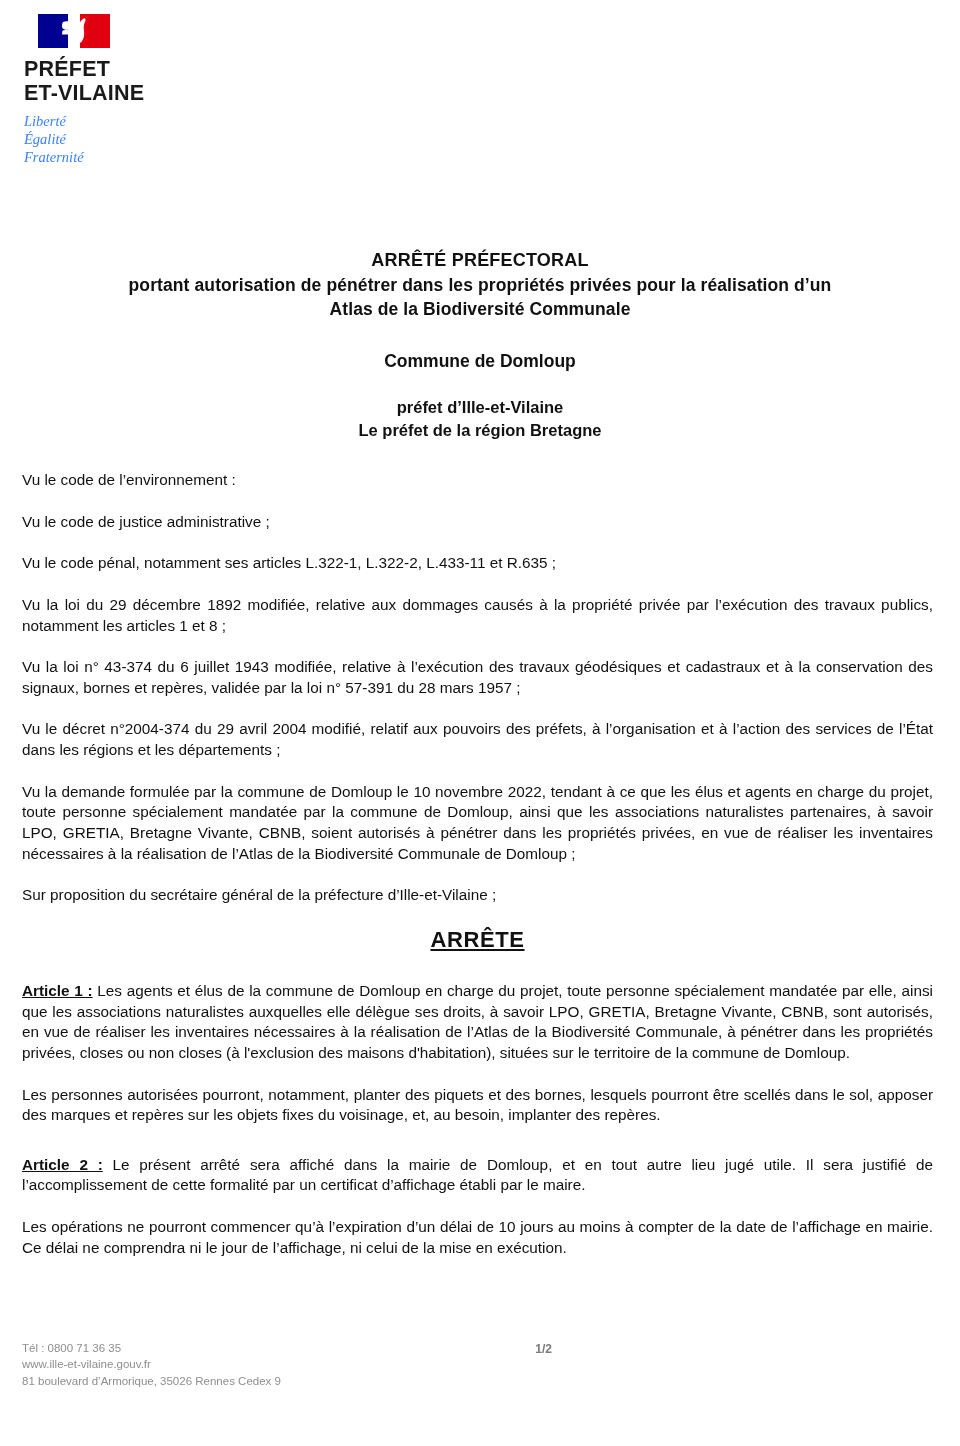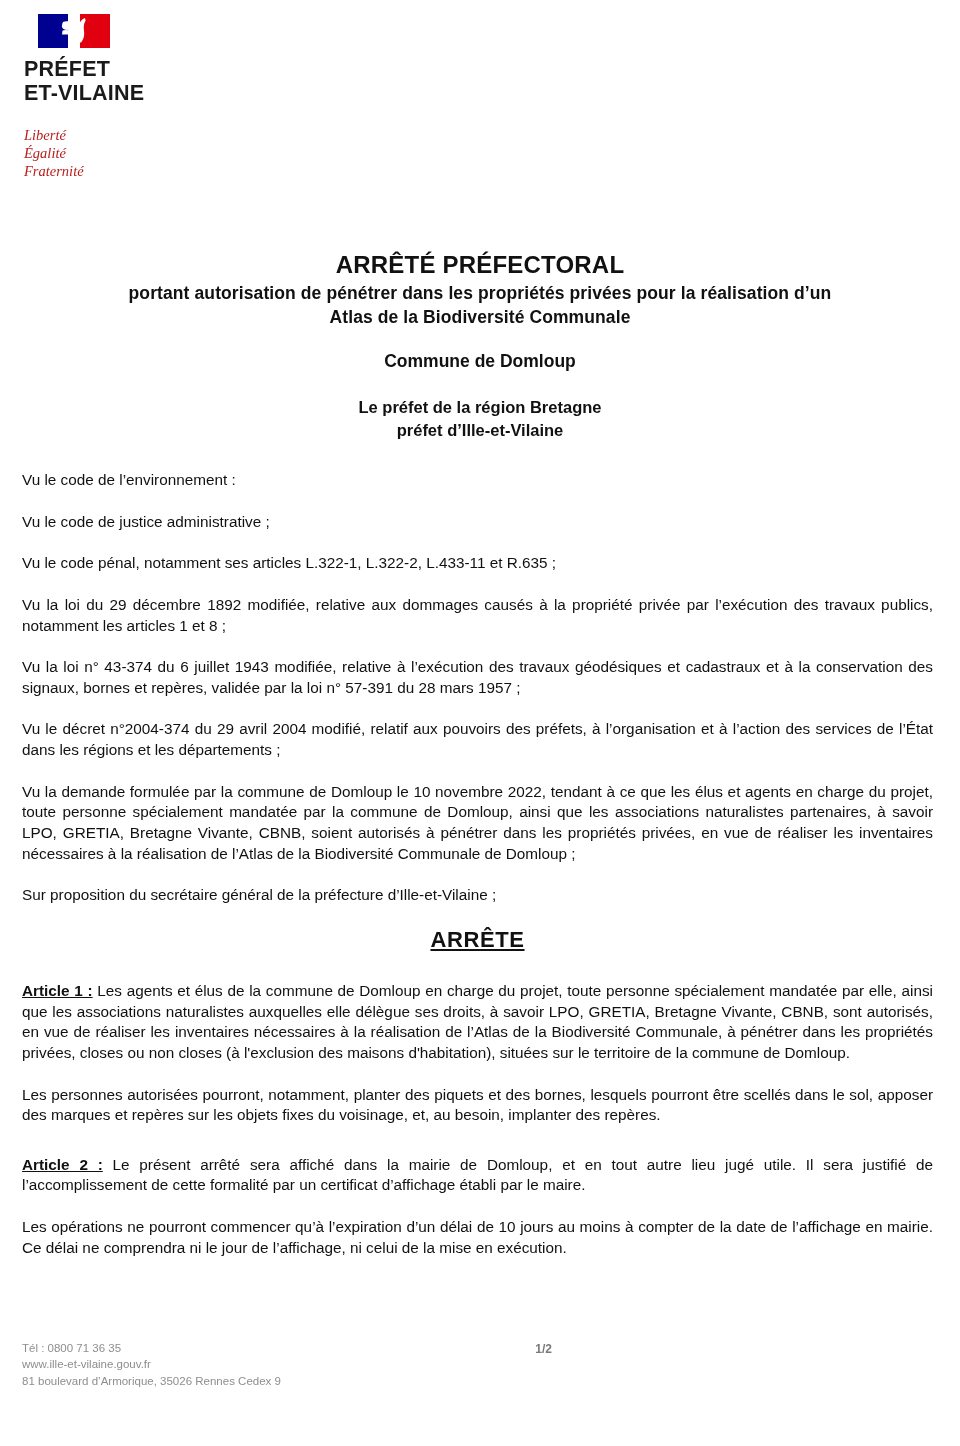--- a/index.html
+++ b/index.html
@@ -47,40 +47,40 @@
   .prefet-name {
     margin-top: 9px;
     font-family: "Liberation Sans", sans-serif;
     font-weight: bold;
     font-size: 21.5px;
     line-height: 1.12;
     letter-spacing: 0.2px;
     color: #1a1a1a;
   }
   .devise {
-    margin-top: 22px;
+    margin-top: 8px;
     font-family: "Liberation Serif", serif;
     font-style: italic;
     font-size: 14.5px;
     line-height: 1.24;
-    color: #b91c1c;
+    color: #3b82f6;
   }
   .devise div { white-space: nowrap; }
 
   
   .doc-title-block {
     position: absolute;
     left: 24px;
     top: 248px;
     width: 912px;
     text-align: center;
   }
   .t-main {
     font-weight: bold;
-    font-size: 24px;
+    font-size: 18px;
     line-height: 1.38;
     letter-spacing: 0.2px;
   }
   .t-sub {
     font-weight: bold;
     font-size: 17.5px;
     line-height: 1.38;
     letter-spacing: 0.1px;
   }
   .commune-block {
@@ -191,22 +191,22 @@
 
 <div class="doc-title-block">
   <div class="t-main">ARRÊTÉ PRÉFECTORAL</div>
   <div class="t-sub">portant autorisation de pénétrer dans les propriétés privées pour la réalisation d’un</div>
   <div class="t-sub">Atlas de la Biodiversité Communale</div>
 </div>
 
 <div class="commune-block">Commune de Domloup</div>
 
 <div class="prefet-block">
+  <div>préfet d’Ille-et-Vilaine</div>
   <div>Le préfet de la région Bretagne</div>
-  <div>préfet d’Ille-et-Vilaine</div>
 </div>
 
 <div class="body-area">
 
   <p class="para"><span class="lead">Vu</span><span> le code de l’environnement :</span></p>
 
   <p class="para"><span class="lead">Vu</span><span> le code de justice administrative ;</span></p>
 
   <p class="para"><span class="lead">Vu</span><span> le code pénal, notamment ses articles L.322-1, L.322-2, L.433-11 et R.635 ;</span></p>
 

